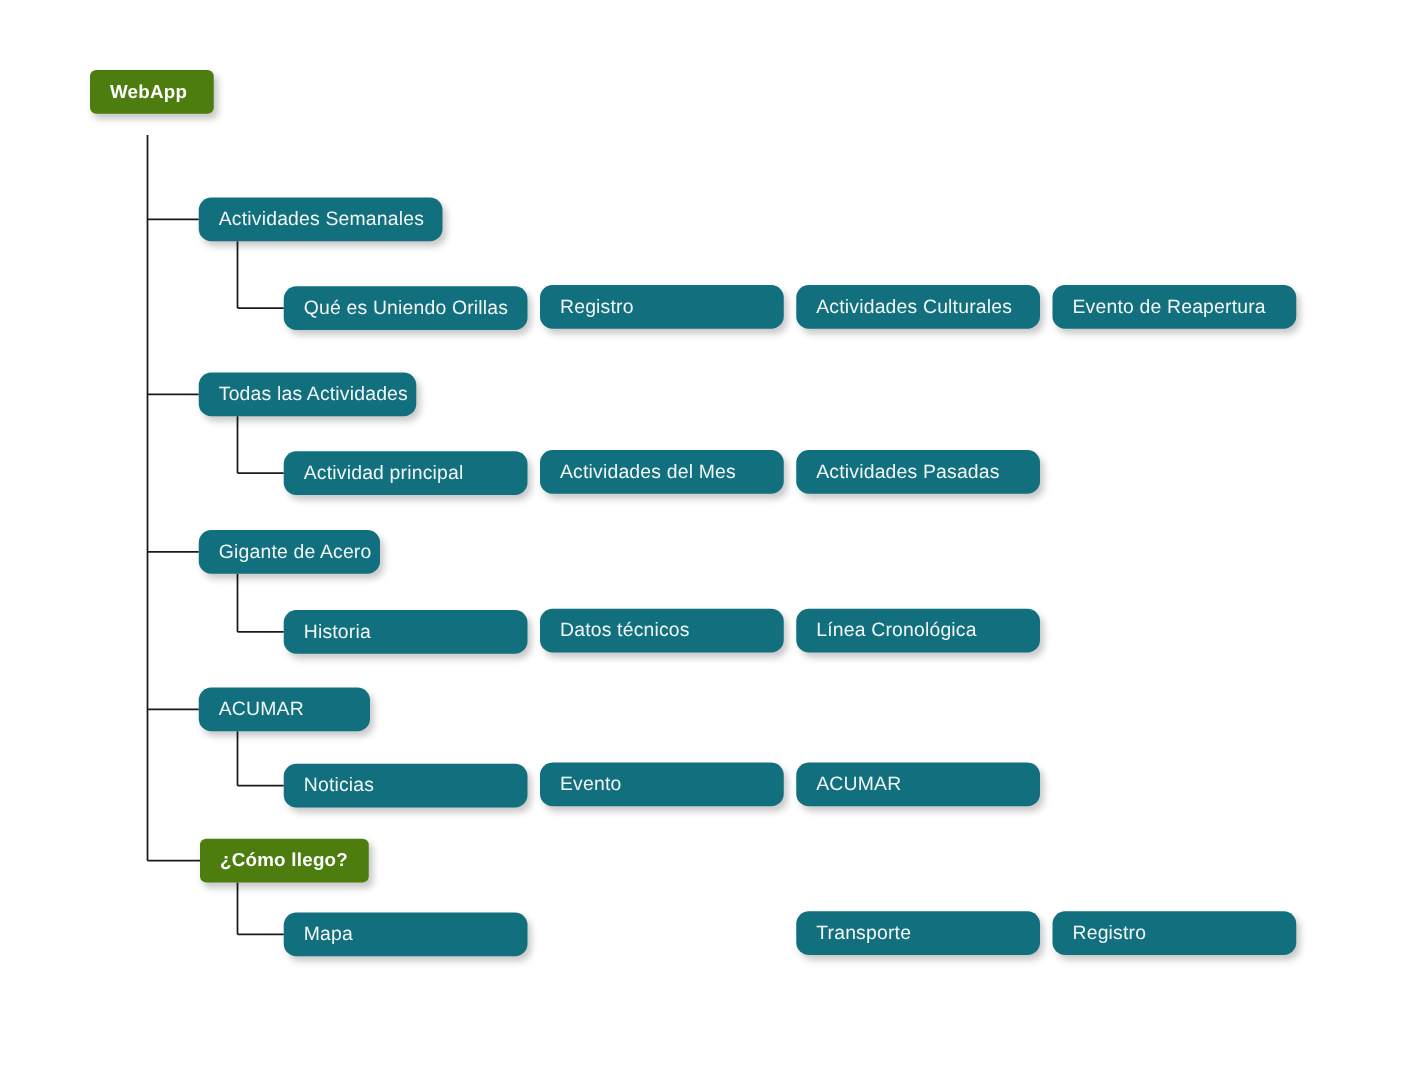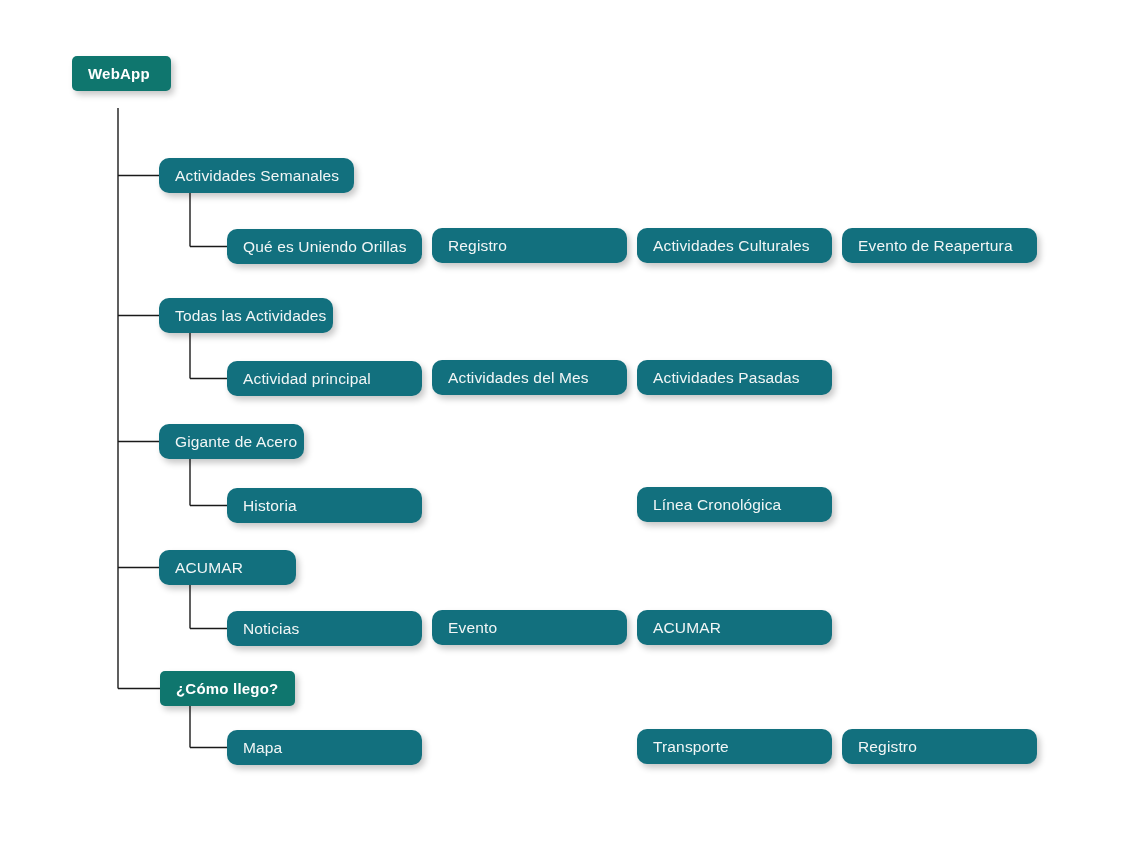--- a/index.html
+++ b/index.html
@@ -40,21 +40,21 @@
     padding: 0 16px;
     color: #f2f6f6;
     font-size: 15.5px;
     line-height: 1.15;
     letter-spacing: 0.15px;
     white-space: nowrap;
     overflow: hidden;
   }
   .node.root,
   .node.accent {
-    background: #0f766e;
+    background: #4d7c0f;
   }
   .node.root .node-label,
   .node.accent .node-label {
     color: #ffffff;
     font-weight: bold;
     font-size: 15px;
     letter-spacing: 0.2px;
   }
   .node.teal {
     background: #12707e;
@@ -112,20 +112,23 @@
     </div>
     <div class="node teal" style="left: 637px; top: 360px; width: 195px; height: 35px;">
       <span class="node-label">Actividades Pasadas</span>
     </div>
     <div class="node teal" style="left: 159px; top: 424px; width: 145px; height: 35px; justify-content: center;">
       <span class="node-label">Gigante de Acero</span>
     </div>
     <div class="node teal" style="left: 227px; top: 488px; width: 195px; height: 35px; justify-content: center;">
       <span class="node-label">Historia</span>
     </div>
+    <div class="node teal" style="left: 432px; top: 487px; width: 195px; height: 35px;">
+      <span class="node-label">Datos técnicos</span>
+    </div>
     <div class="node teal" style="left: 637px; top: 487px; width: 195px; height: 35px;">
       <span class="node-label">Línea Cronológica</span>
     </div>
     <div class="node teal" style="left: 159px; top: 550px; width: 137px; height: 35px;">
       <span class="node-label">ACUMAR</span>
     </div>
     <div class="node teal" style="left: 227px; top: 611px; width: 195px; height: 35px;">
       <span class="node-label">Noticias</span>
     </div>
     <div class="node teal" style="left: 432px; top: 610px; width: 195px; height: 35px;">

